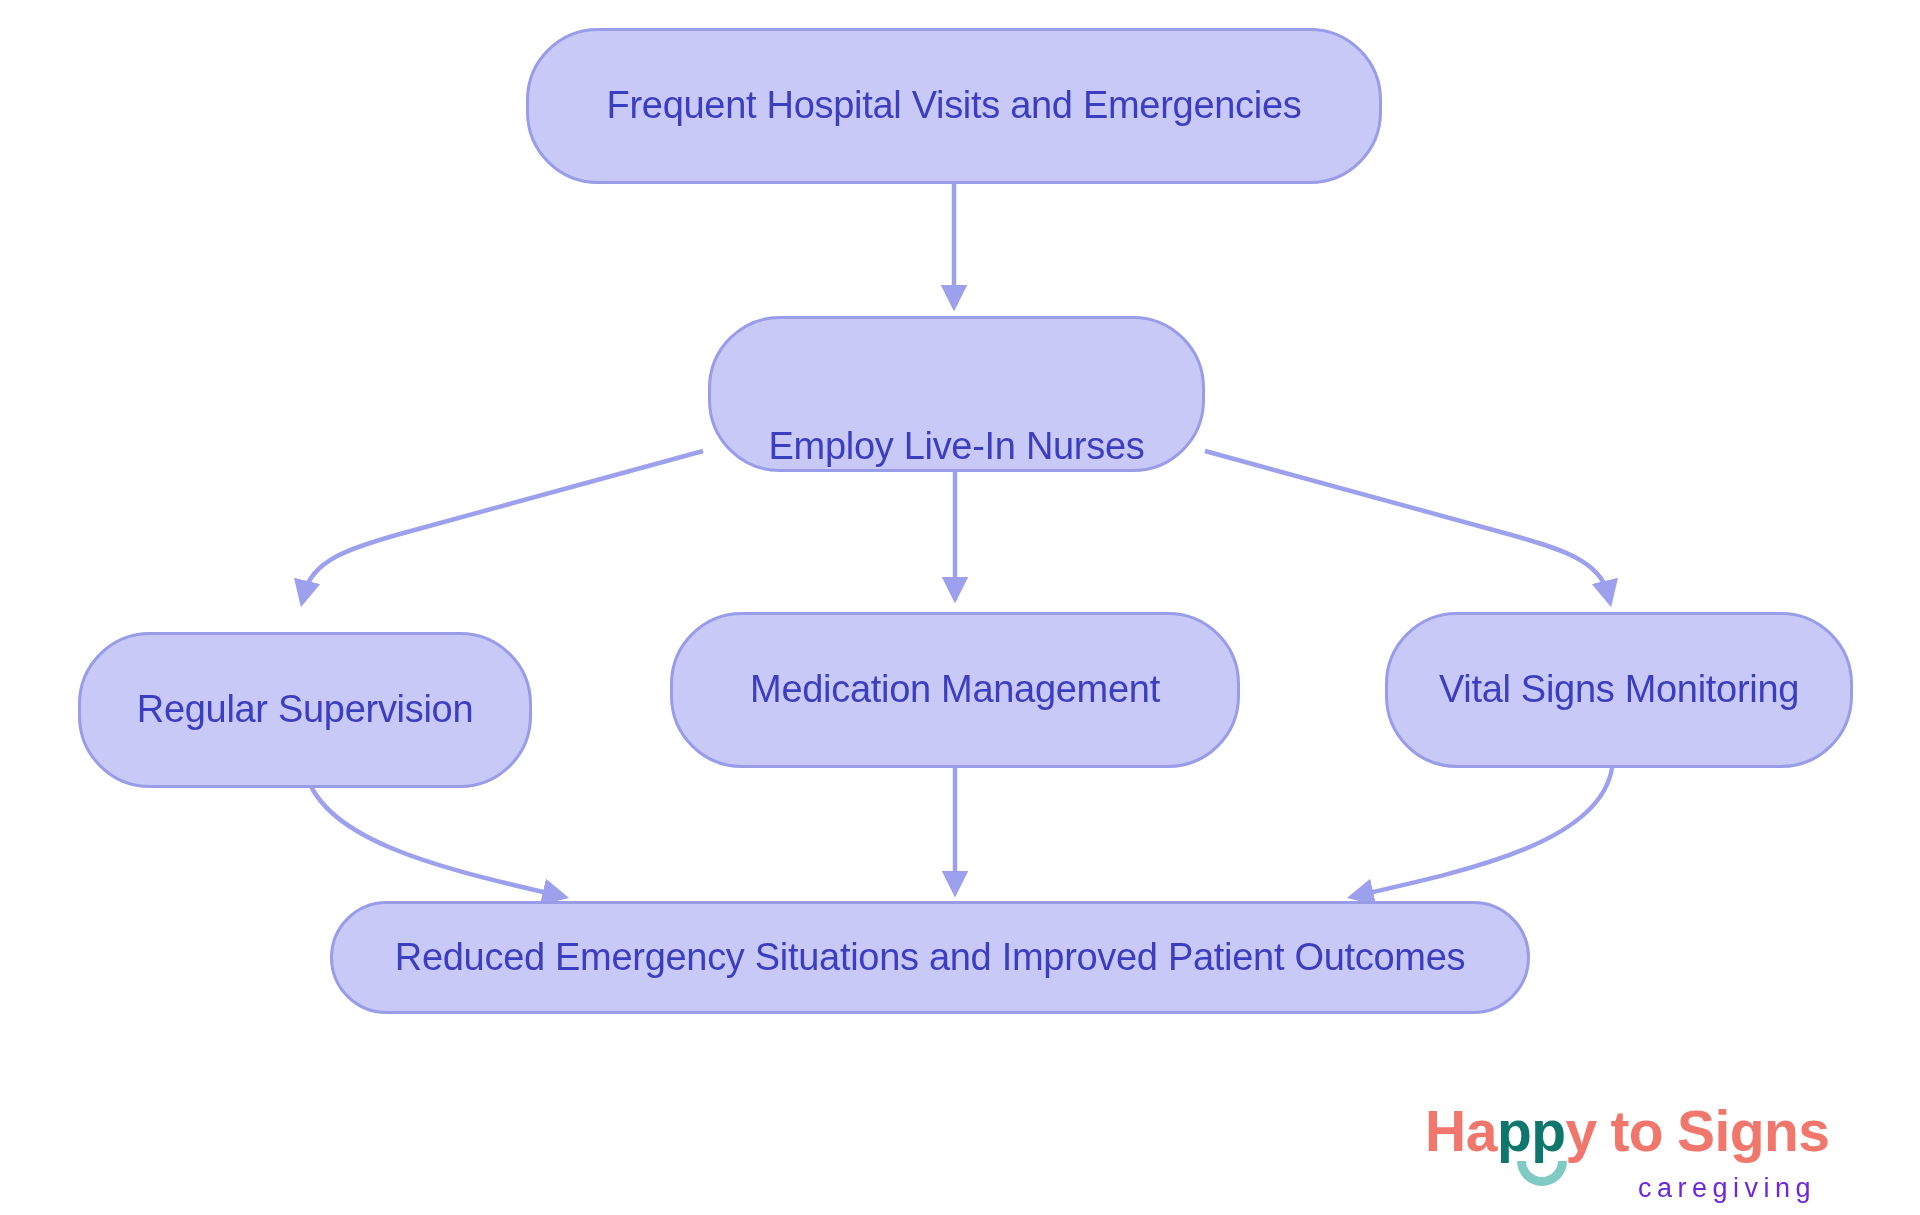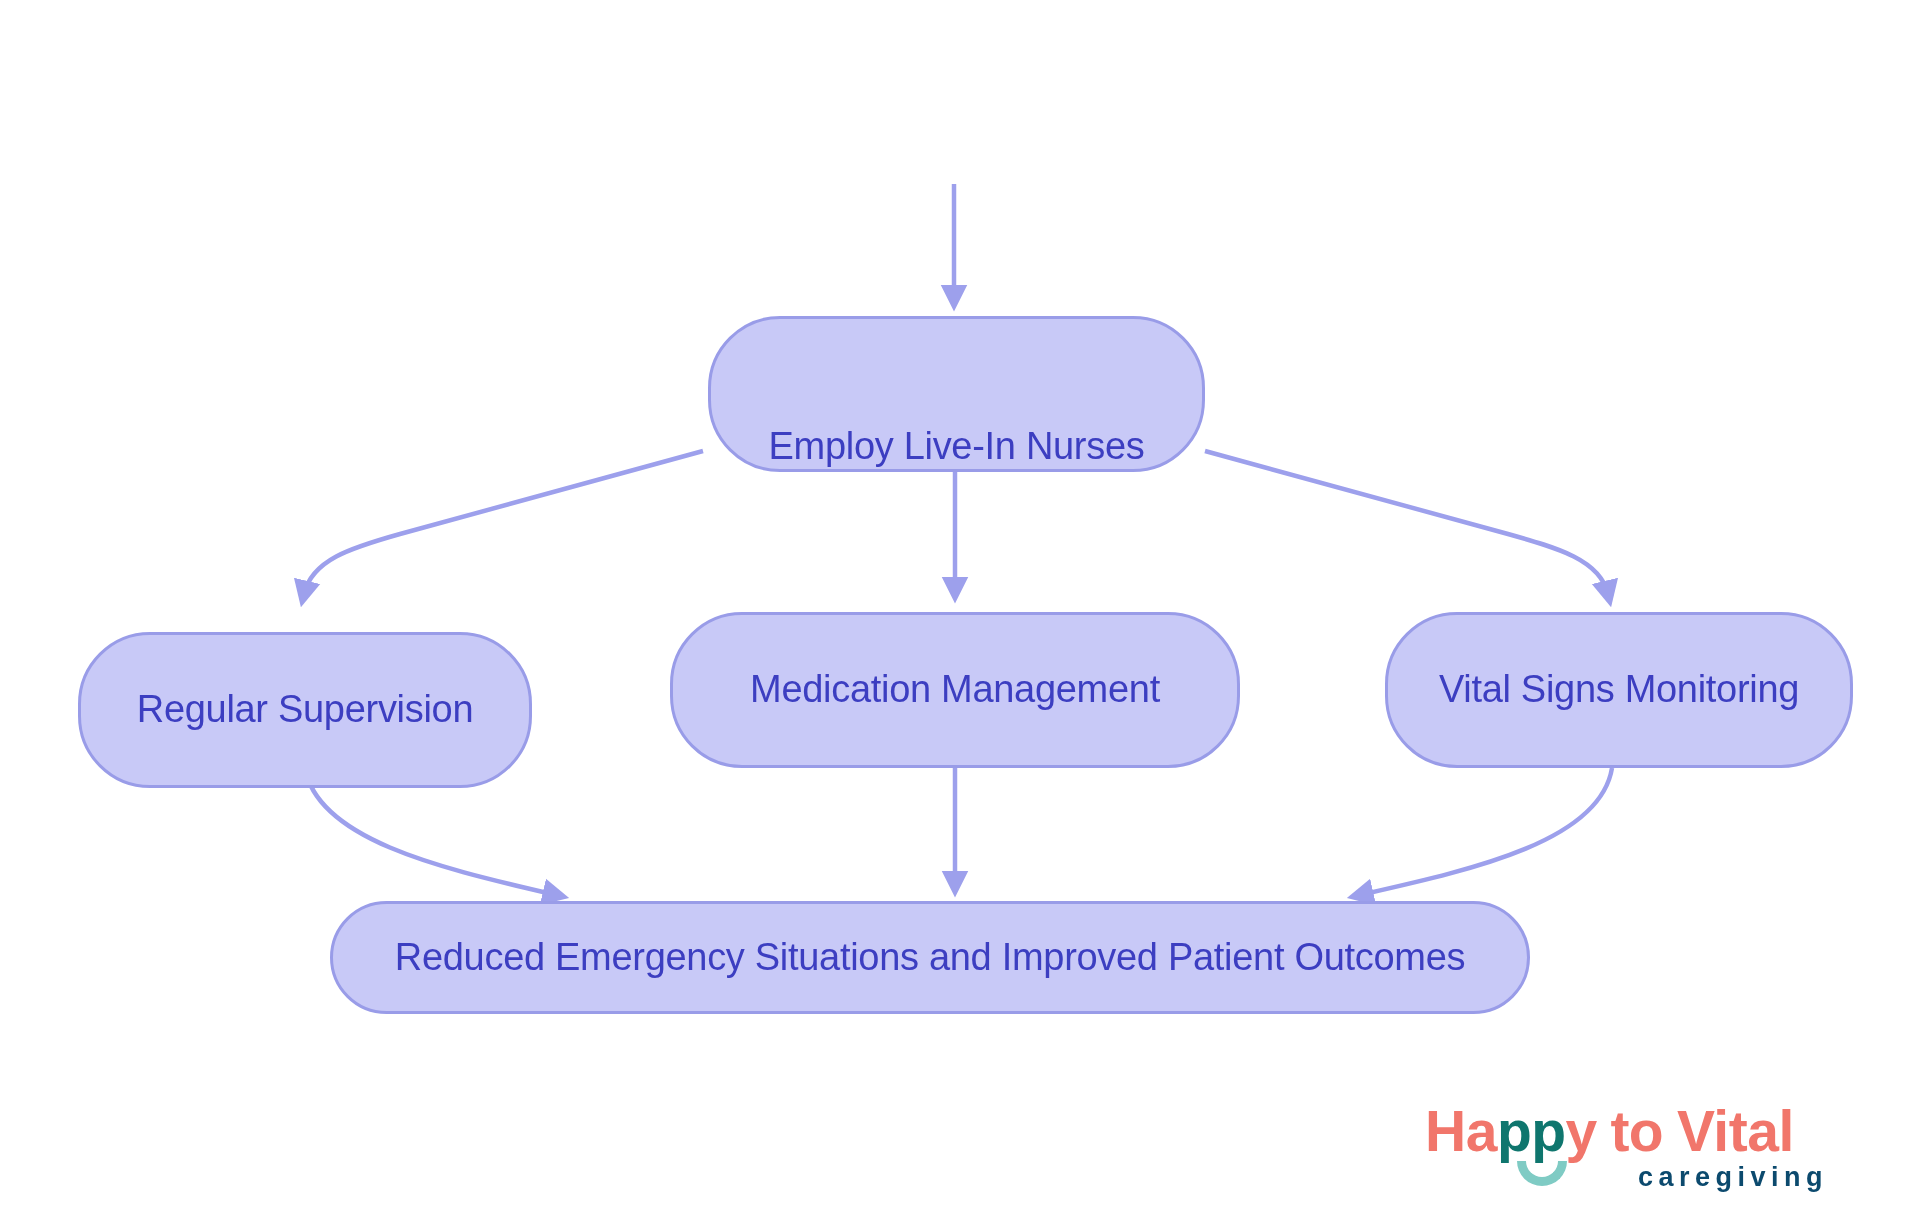--- a/index.html
+++ b/index.html
@@ -74,25 +74,25 @@
     width: 50px;
     height: 25px;
     border: 9px solid #7fcbc4;
     border-top: none;
     border-radius: 0 0 32px 32px;
     box-sizing: border-box;
   }
   .logo-sub {
     position: absolute;
     left: 213px;
-    top: 59px;
+    top: 70px;
     font-size: 27px;
-    font-weight: 700;
+    font-weight: 400;
     letter-spacing: 5.5px;
-    color: #0c4a6e;
+    color: #6d28d9;
     white-space: nowrap;
   }
 </style>
 </head>
 <body>
 
 <div class="canvas">
 
   <svg class="arrow-layer" viewBox="0 0 1920 1215" xmlns="http://www.w3.org/2000/svg">
     <defs>
@@ -102,20 +102,23 @@
     </defs>
     <path class="edge" d="M 954 184 L 954 298" marker-end="url(#ah)"></path>
     <path class="edge" d="M 703 451 L 400 534 C 350 548, 312 560, 304 594" marker-end="url(#ah)"></path>
     <path class="edge" d="M 955 472 L 955 590" marker-end="url(#ah)"></path>
     <path class="edge" d="M 1205 451 L 1508 534 C 1558 548, 1600 560, 1608 594" marker-end="url(#ah)"></path>
     <path class="edge" d="M 305 768 C 318 842, 450 870, 556 895" marker-end="url(#ah)"></path>
     <path class="edge" d="M 955 768 L 955 884" marker-end="url(#ah)"></path>
     <path class="edge" d="M 1612 768 C 1600 842, 1470 870, 1360 895" marker-end="url(#ah)"></path>
   </svg>
 
+  <div class="node node-start">
+    <span>Frequent Hospital Visits and Emergencies</span>
+  </div>
 
   <div class="node node-action">
     <span>Employ Live-In Nurses</span>
   </div>
 
   <div class="node node-superv">
     <span>Regular Supervision</span>
   </div>
 
   <div class="node node-meds">
@@ -125,19 +128,19 @@
   <div class="node node-vitals">
     <span>Vital Signs Monitoring</span>
   </div>
 
   <div class="node node-outcome">
     <span>Reduced Emergency Situations and Improved Patient Outcomes</span>
   </div>
 
   <div class="logo">
     <div class="logo-main">
-      <span>Ha</span><span class="teal">pp</span><span>y</span><span class="word">to</span><span class="word">Vital</span>
+      <span>Ha</span><span class="teal">pp</span><span>y</span><span class="word">to</span><span class="word">Signs</span>
     </div>
     <div class="logo-smile"></div>
     <div class="logo-sub">caregiving</div>
   </div>
 
 </div>
 
 </body></html>

